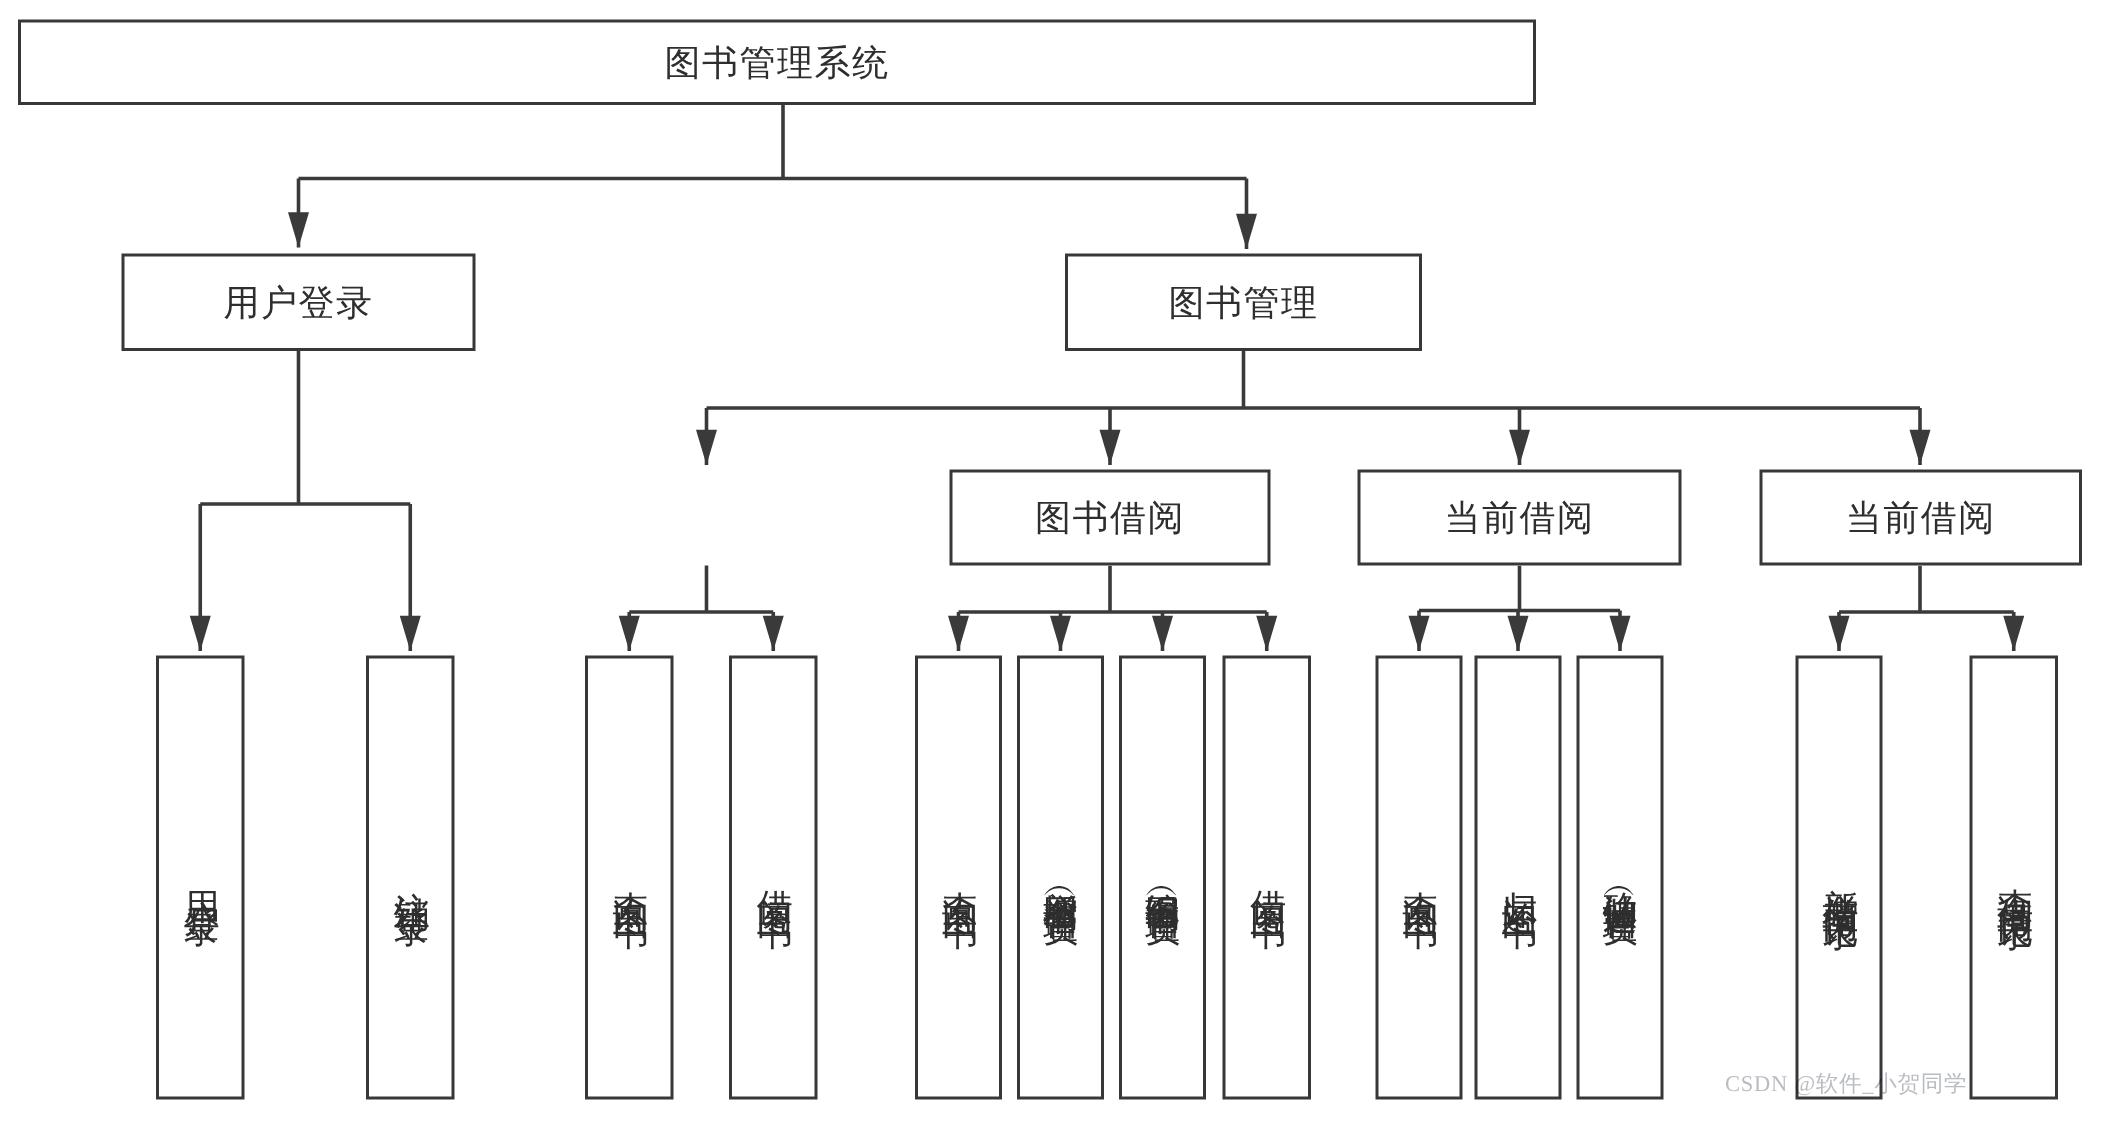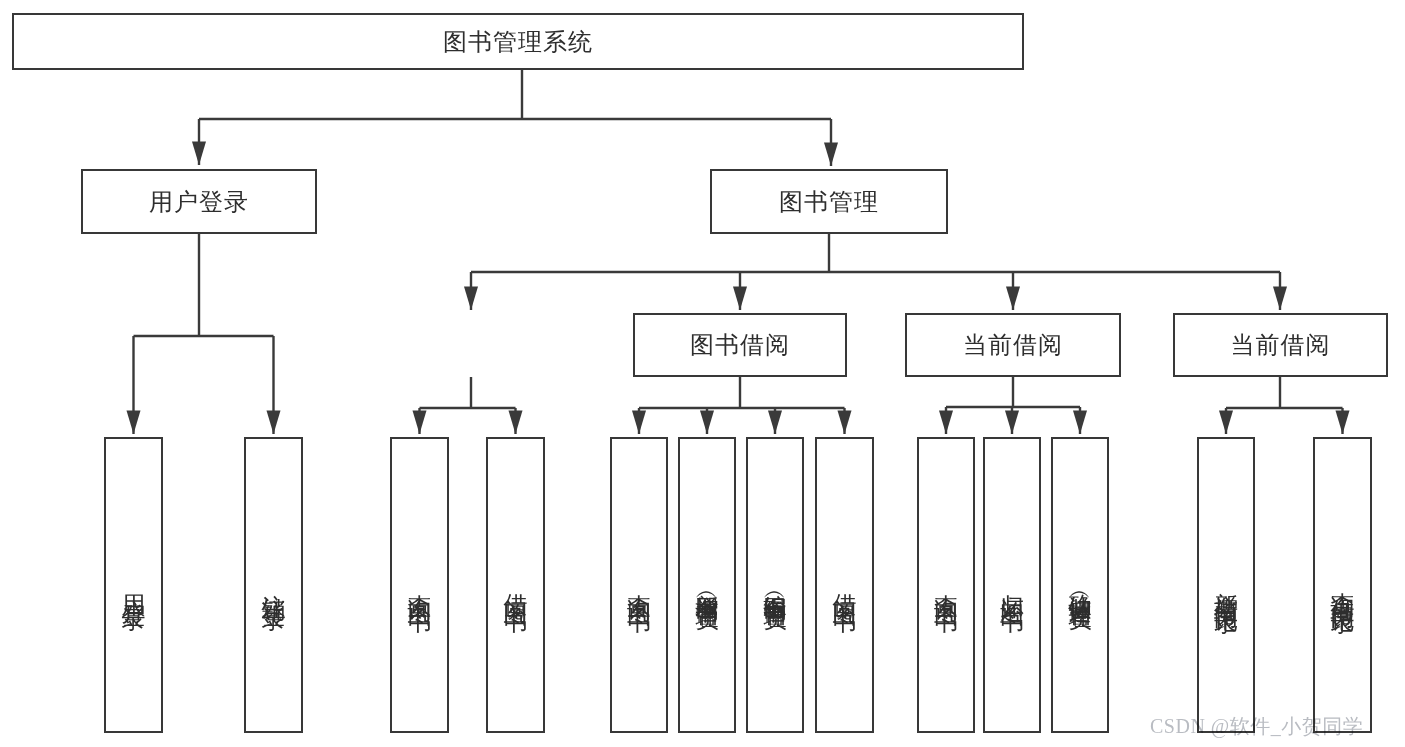--- a/index.html
+++ b/index.html
@@ -41,21 +41,21 @@
     writing-mode: vertical-rl;
     text-orientation: mixed;
     letter-spacing: 5px;
     line-height: 1;
   }
   .watermark {
     position: absolute;
     left: 1150px;
     top: 713px;
     width: 250px;
-    font-size: 20px;
+    font-size: 15px;
     letter-spacing: 0.5px;
     color: #b9bcc2;
     z-index: 3;
     mix-blend-mode: multiply;
     white-space: nowrap;
   }
 </style>
 </head>
 <body>
 

